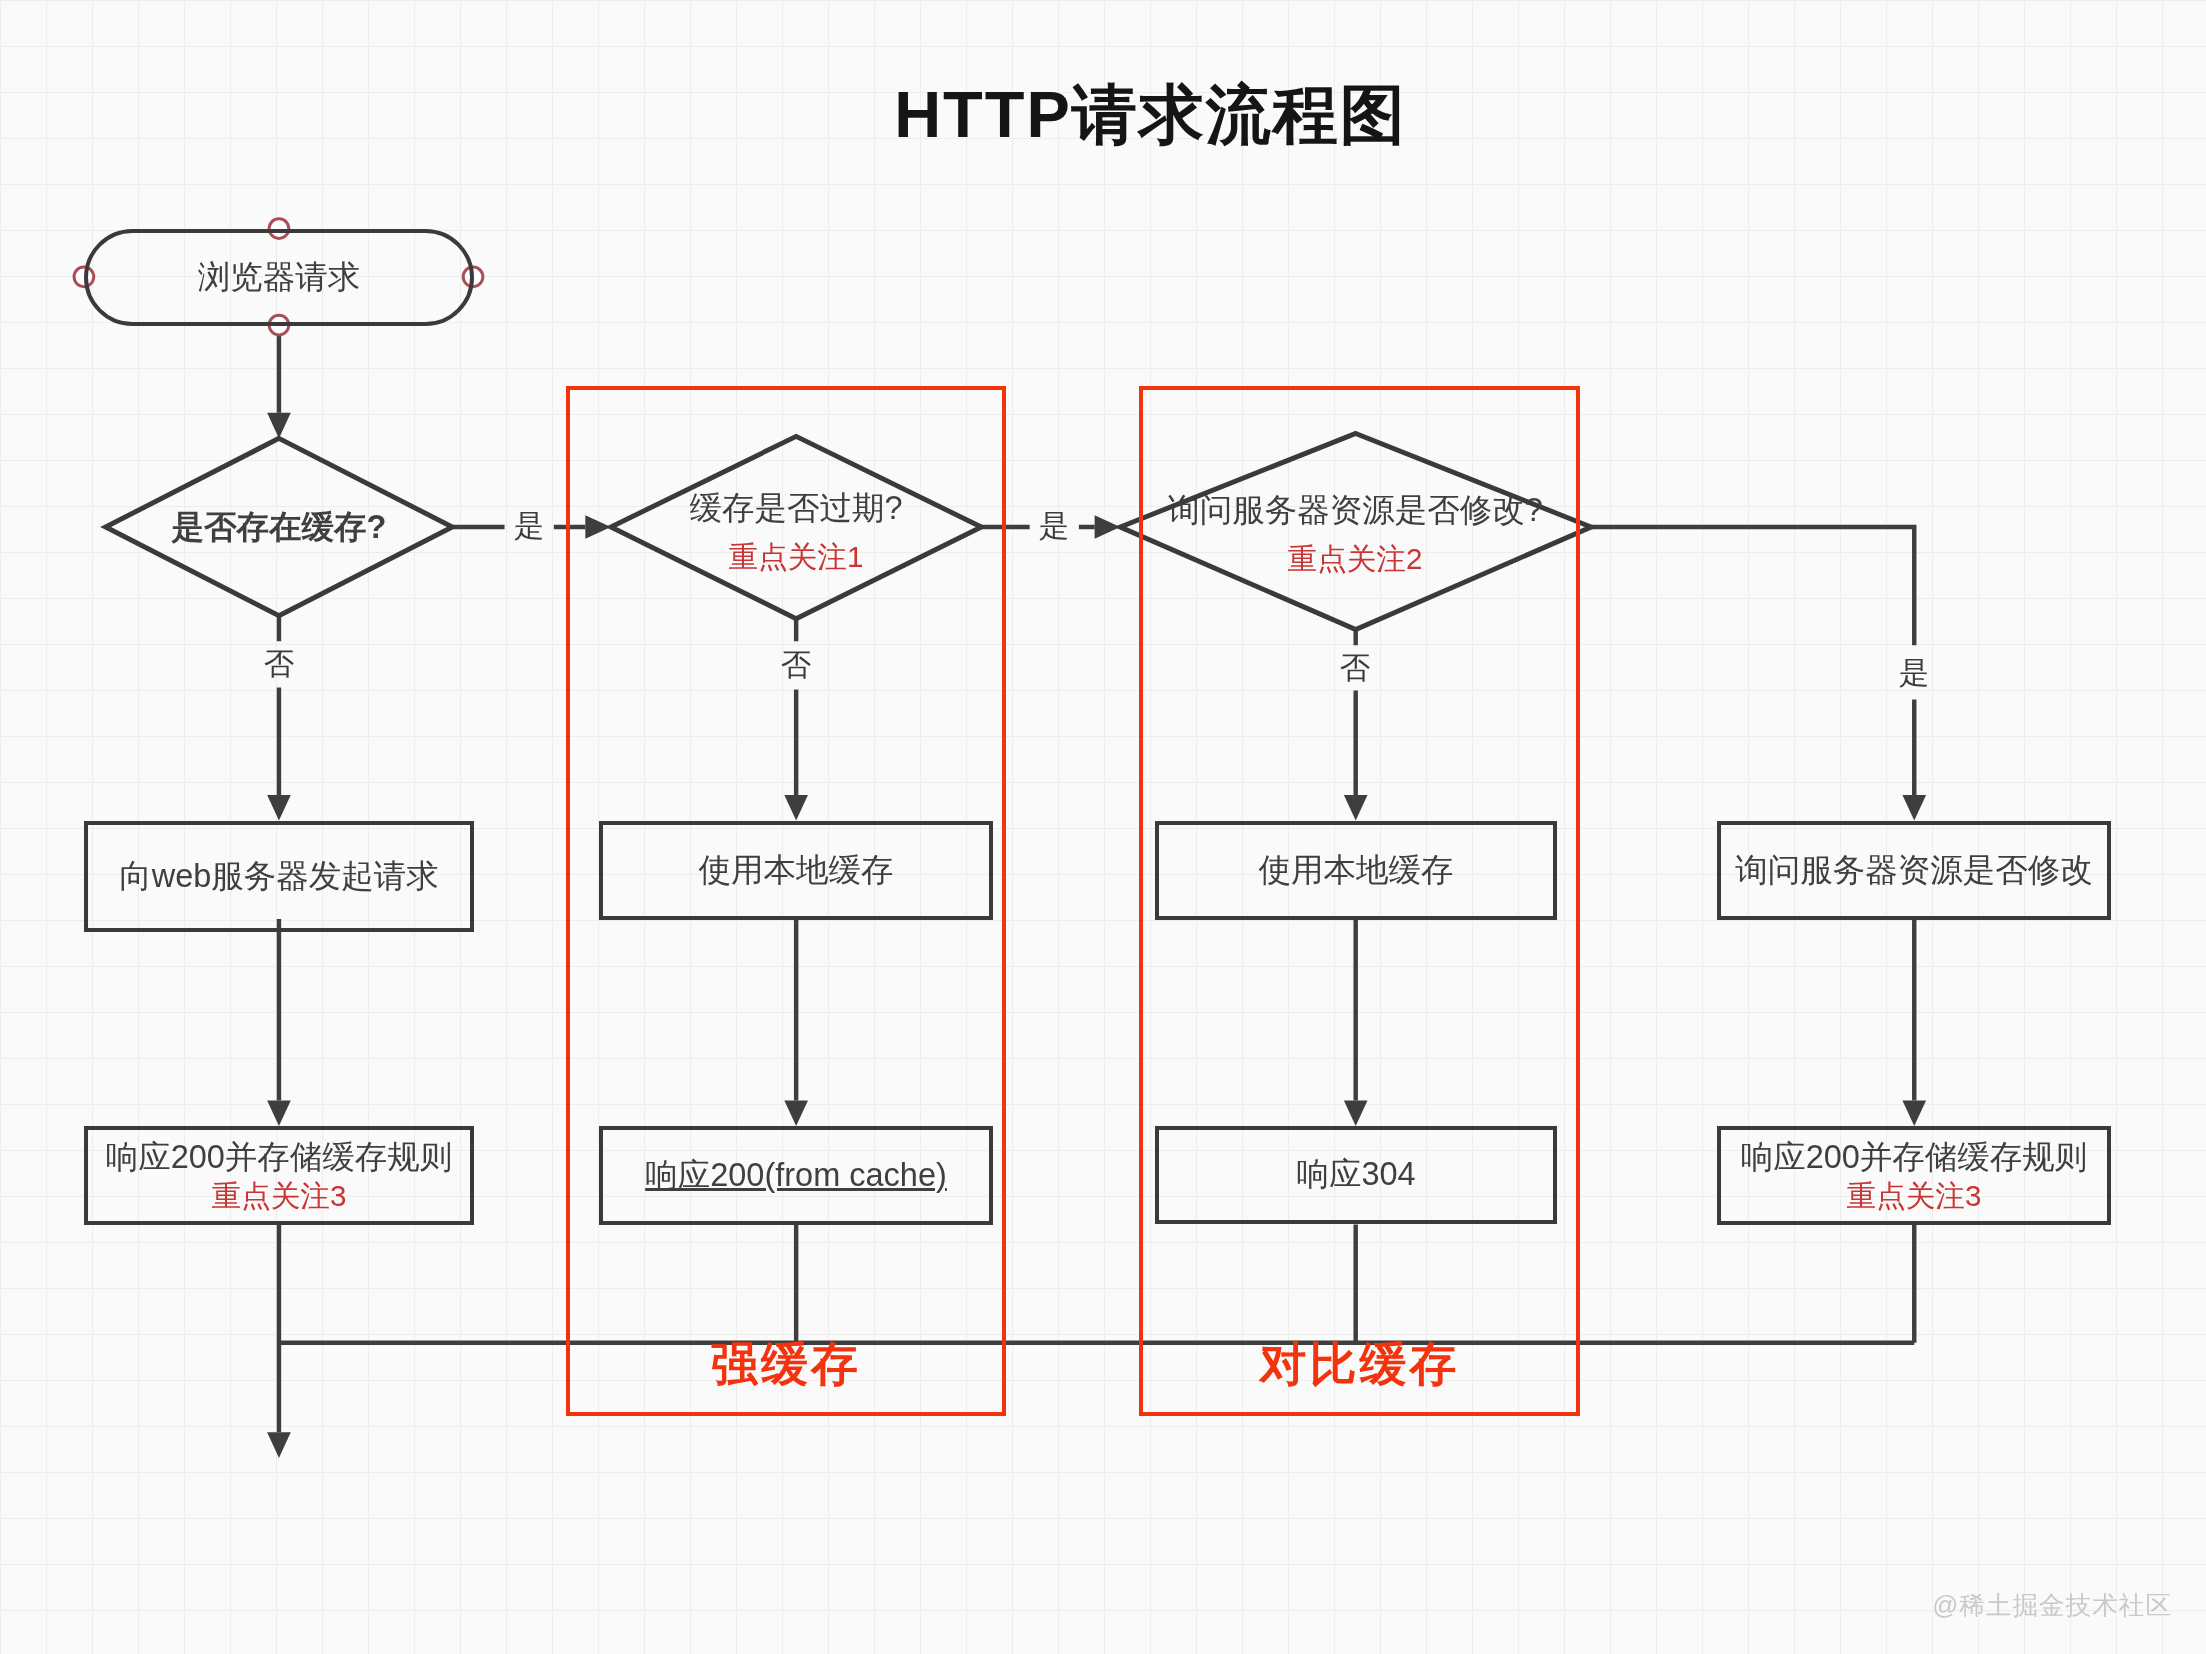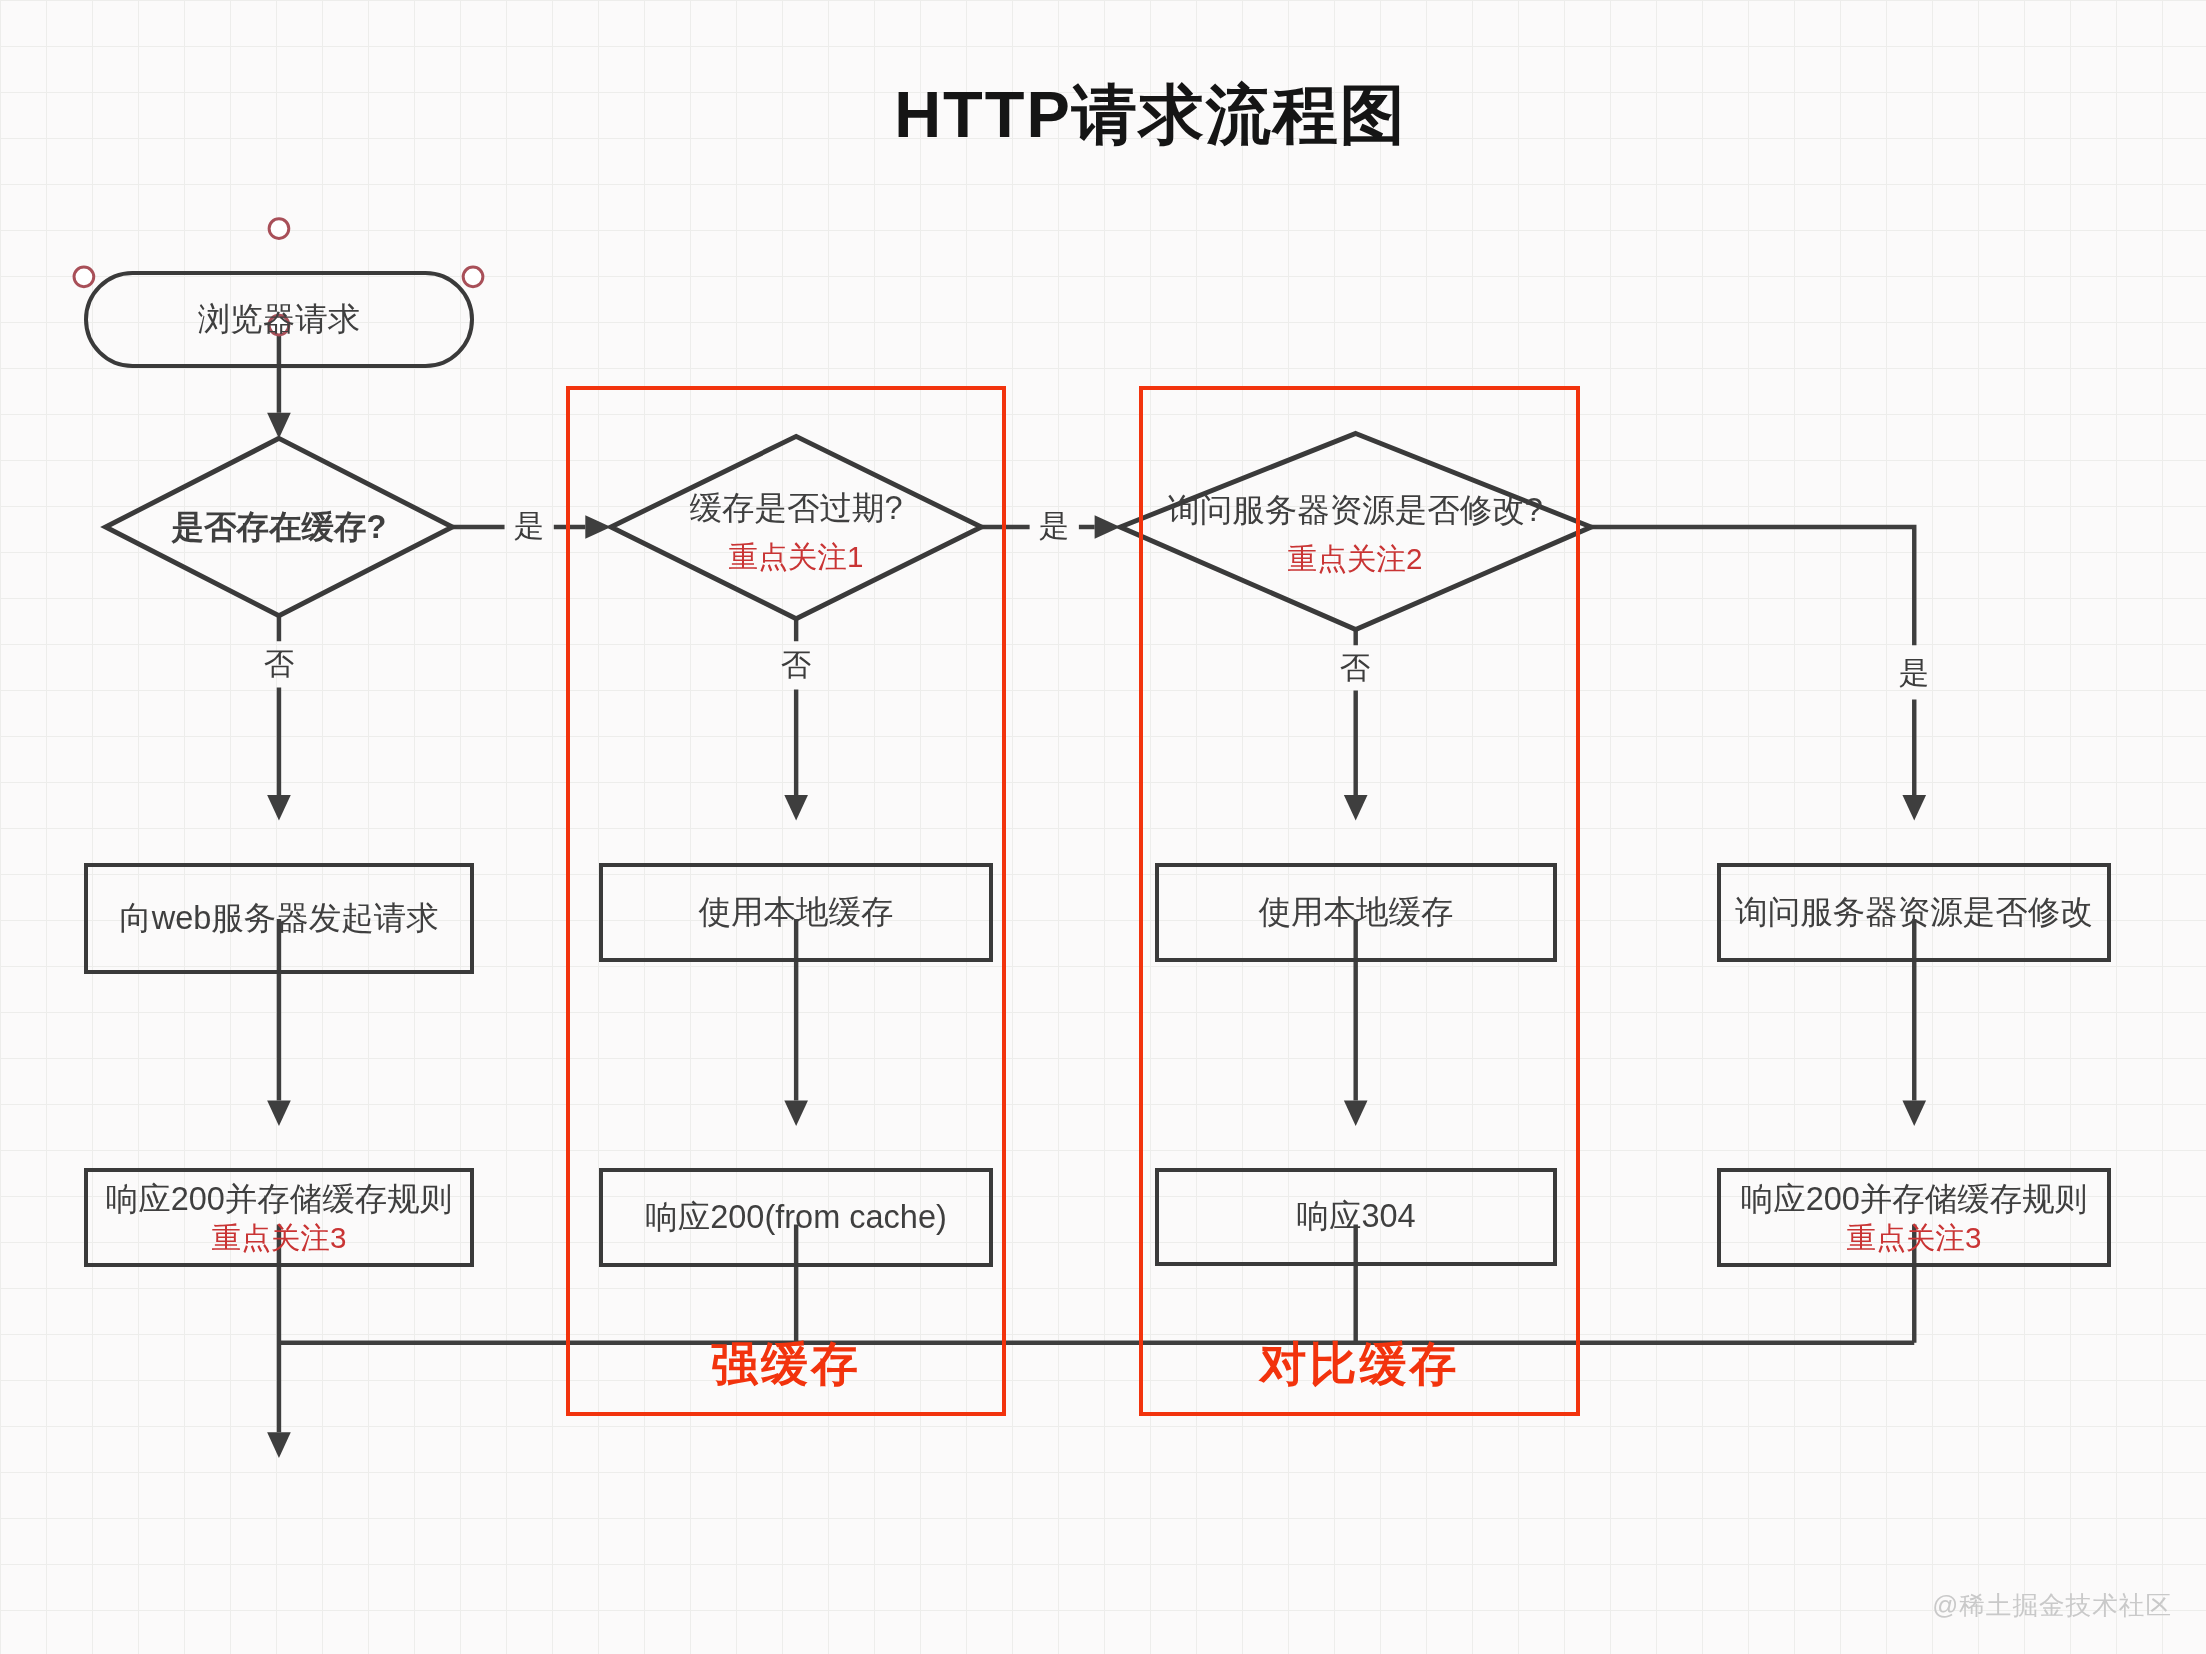--- a/index.html
+++ b/index.html
@@ -23,21 +23,21 @@
   }
   svg.wires{position:absolute;left:0;top:0;}
   svg.wires path{stroke:#3e3e3e;stroke-width:4.5;fill:none;}
   svg.wires polygon.arrow{fill:#3e3e3e;stroke:none;}
   svg.wires polygon.diamond{fill:none;stroke:#3a3a3a;stroke-width:5;}
   svg.wires circle.handle{fill:#ffffff;stroke:#a84f58;stroke-width:3;}
   .node{
     position:absolute;display:flex;flex-direction:column;
     align-items:center;justify-content:center;gap:3.9px;
     border:4.9px solid #3a3a3a;background:transparent;
-    box-sizing:border-box;text-align:left;margin-top:42px;
+    box-sizing:border-box;text-align:left;
   }
   .stadium{border-radius:51px;}
   .node .lbl{font-size:32.5px;color:#3f3f3f;line-height:1.15;}
   .note{font-size:29.6px;color:#c93434;line-height:1.1;}
   .dlabel{
     position:absolute;display:flex;flex-direction:column;align-items:center;
     gap:9.9px;transform:translate(-50%,-50%);text-align:center;
     pointer-events:none;white-space:nowrap;
   }
   .dlabel .lbl{font-size:32.5px;color:#3f3f3f;}
@@ -138,21 +138,21 @@
 
   <div class="node" style="left:1717px;top:821px;width:394px;height:99px;">
     <span class="lbl">询问服务器资源是否修改</span>
   </div>
 
   <div class="node" style="left:84px;top:1126px;width:390px;height:99px;">
     <span class="lbl">响应200并存储缓存规则</span>
     <span class="note">重点关注3</span>
   </div>
 
-  <div class="node" style="left:599px;top:1126px;width:394px;height:99px;">
+  <div class="node" style="left:599px;top:1126px;width:394px;height:99px;text-decoration:underline;">
     <span class="lbl">响应200(from cache)</span>
   </div>
 
   <div class="node" style="left:1155px;top:1126px;width:402px;height:98px;">
     <span class="lbl">响应304</span>
   </div>
 
   <div class="node" style="left:1717px;top:1126px;width:394px;height:99px;">
     <span class="lbl">响应200并存储缓存规则</span>
     <span class="note">重点关注3</span>

